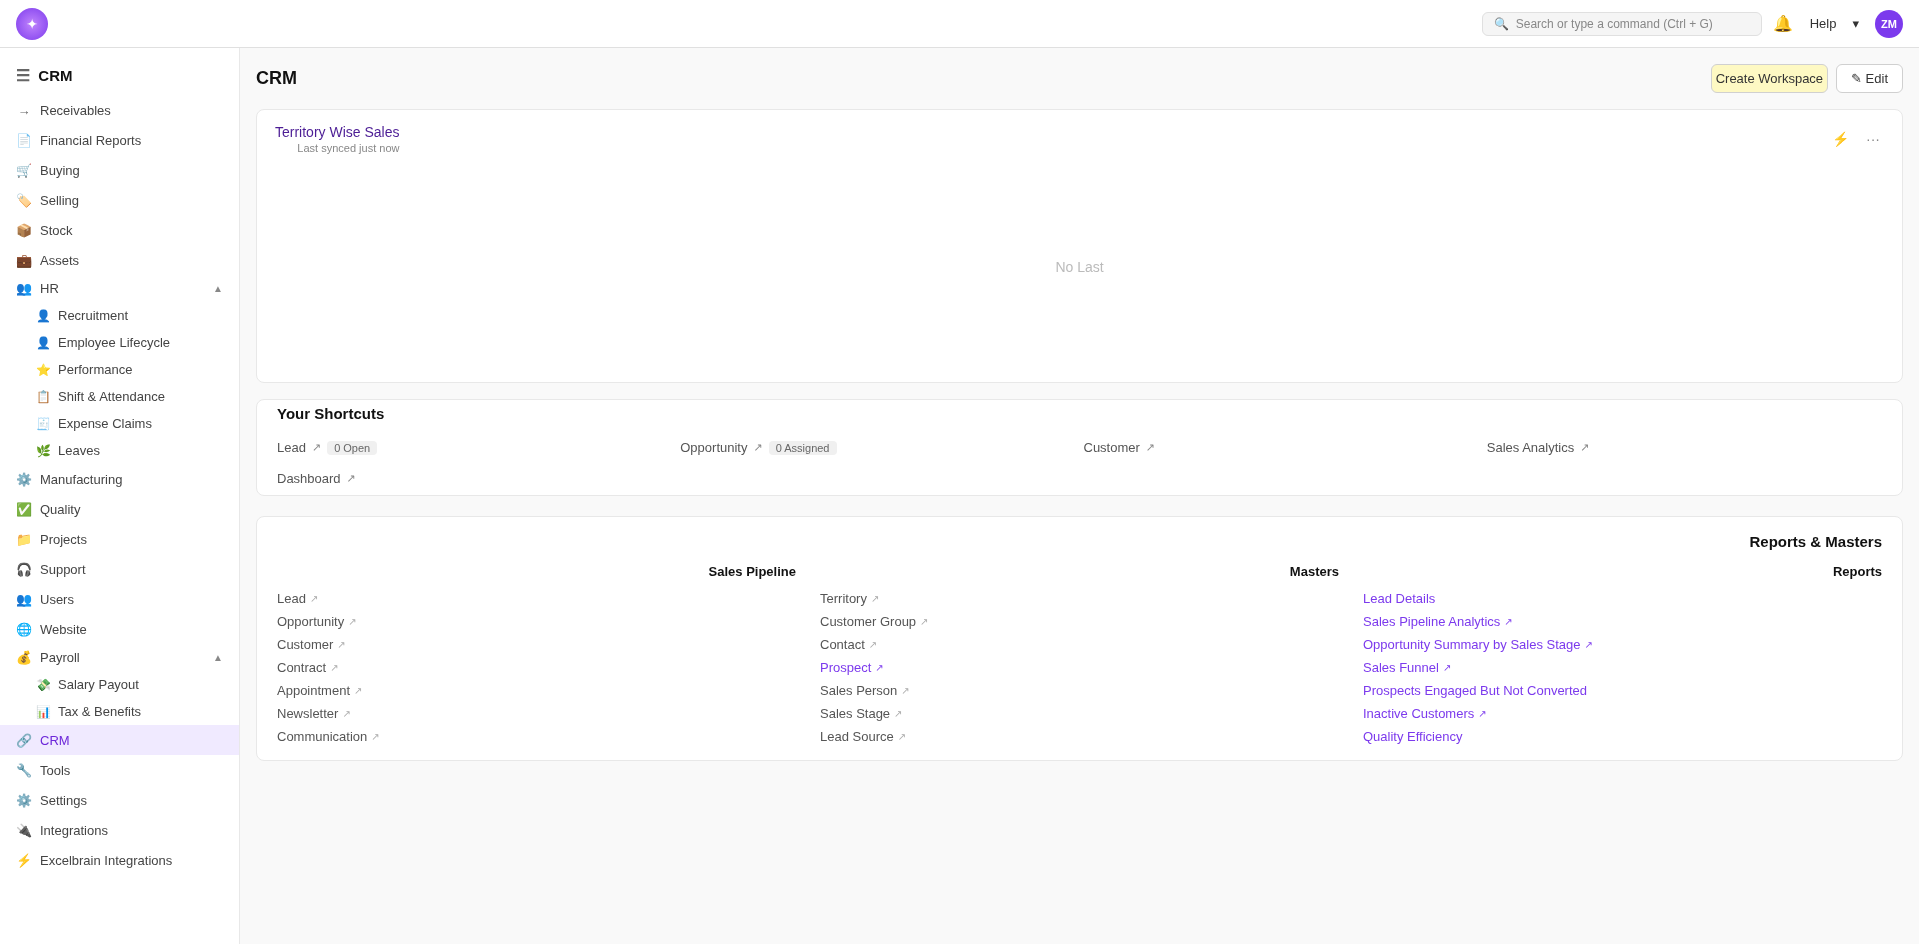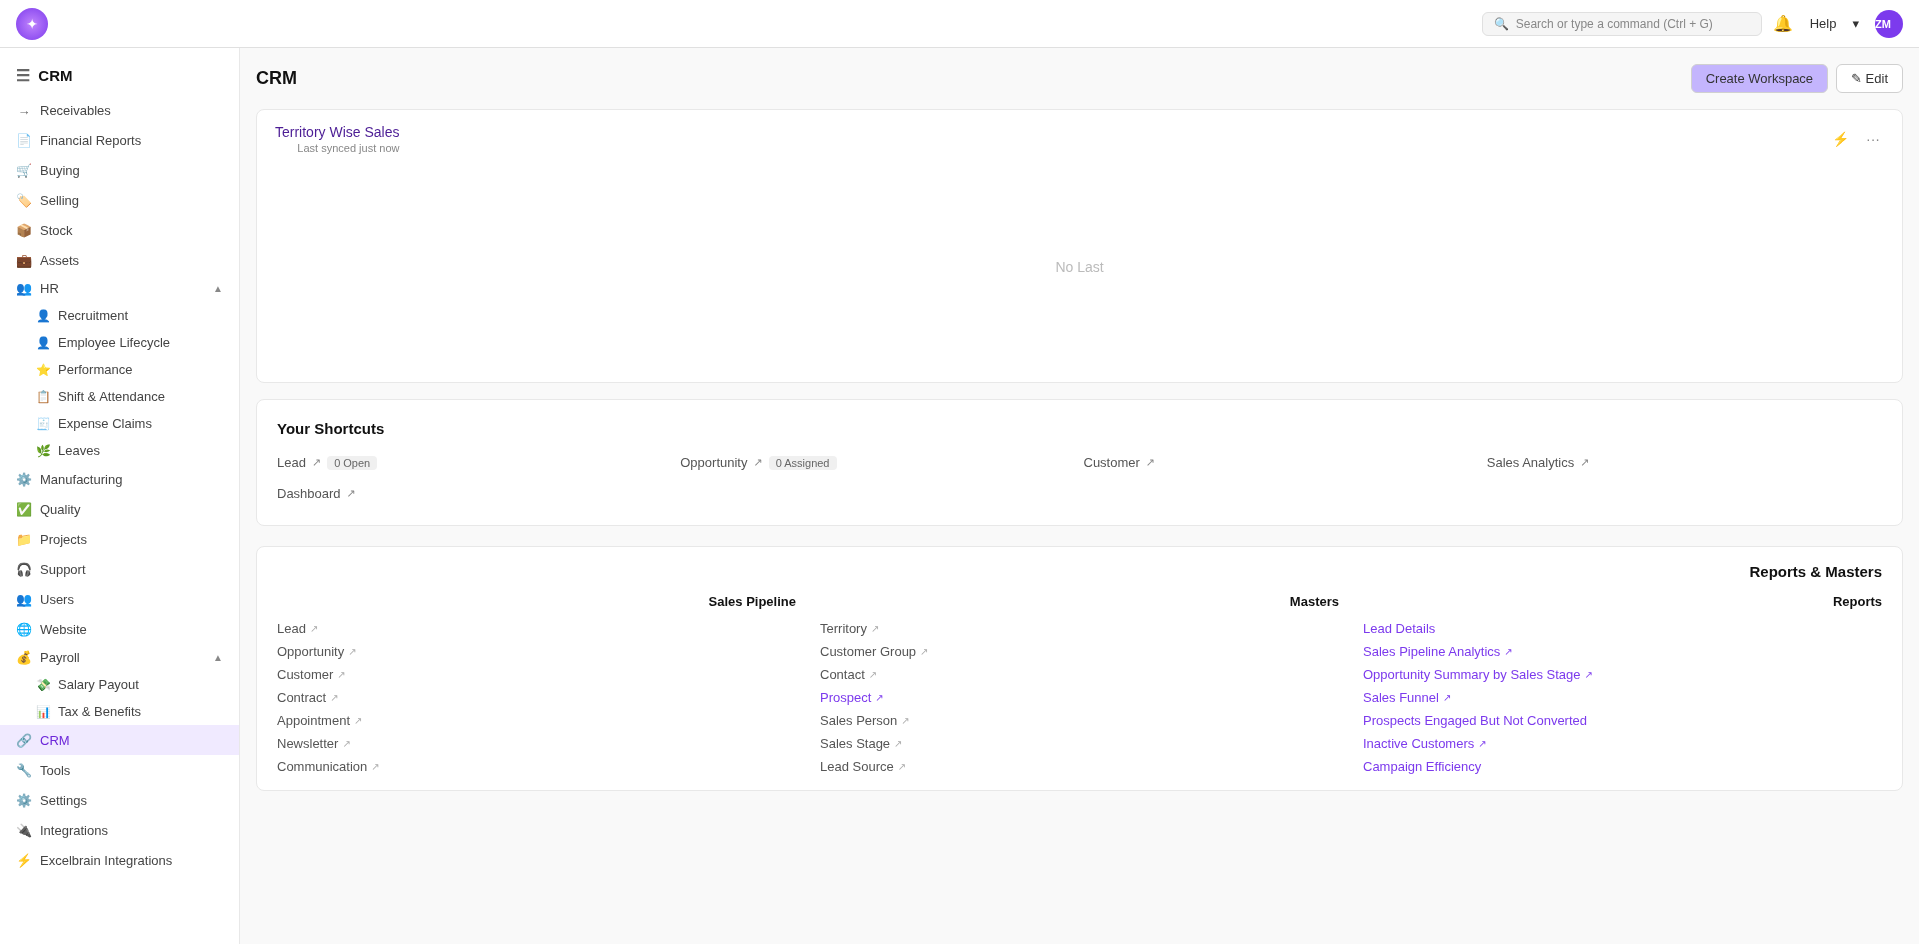--- a/index.html
+++ b/index.html
@@ -42,21 +42,21 @@
     }
     .topbar-bell { font-size: 16px; color: #666; cursor: pointer; }
     .topbar-help {
       display: flex; align-items: center; gap: 16px;
       font-size: 13px; color: #333; cursor: pointer; justify-content: center;
     }
     .topbar-avatar {
       width: 28px; height: 28px;
       background: #7c3aed;
       border-radius: 50%;
-      display: flex; align-items: center; justify-content: flex-start;
+      display: flex; align-items: center; justify-content: center;
       color: white; font-size: 11px; font-weight: 600;
     }
 
     
     .layout {
       display: flex;
       margin-top: 48px;
       height: calc(944px - 48px);
     }
 
@@ -108,22 +108,22 @@
       background: #f9f9f9;
       padding: 16px;
     }
     .page-header {
       display: flex; align-items: center; justify-content: space-between;
       margin-bottom: 16px;
     }
     .page-title { font-size: 18px; font-weight: 600; color: #111; }
     .page-actions { display: flex; gap: 8px; }
     .btn-create {
-      padding: 6px 14px;
-      background: #c4b5fd;
+      padding: 6px 4px;
+      background: #fef9c3;
       border: 1px solid #d0d0d0;
       border-radius: 6px;
       font-size: 13px;
       cursor: pointer;
       color: #333;
     }
     .btn-edit {
       padding: 6px 14px;
       background: #fff;
       border: 1px solid #d0d0d0;
@@ -385,21 +385,21 @@
           <button class="card-action-btn">
             <span>···</span>
           </button>
         </div>
       </div>
       <div class="chart-area">
         <span>No Last</span>
       </div>
     </div>
 
-    <div class="shortcuts-section card" style="padding: 20px 18px;">
+    <div class="shortcuts-section card" style="padding: 5px 18px;">
       <div class="section-title">Your Shortcuts</div>
       <div class="shortcuts-grid">
 
         <div class="shortcut-item">
           <span class="shortcut-name">Lead</span>
           <span class="shortcut-arrow">↗</span>
           <span class="shortcut-badge">0 Open</span>
         </div>
 
         <div class="shortcut-item">
@@ -516,21 +516,21 @@
                 <span class="arrow-icon-blue"> ↗</span>
               </div>
             <div class="reports-item link-style">
                 <span>Prospects Engaged But Not Converted</span>
               </div>
             <div class="reports-item link-style">
                 <span>Inactive Customers</span>
                 <span class="arrow-icon-blue"> ↗</span>
               </div>
             <div class="reports-item link-style">
-                <span>Campaign Efficiency</span>
+                <span>Quality Efficiency</span>
               </div>
           </div>
         </div>
 
       </div>
     </div>
 
   </div>
 </div>
 

